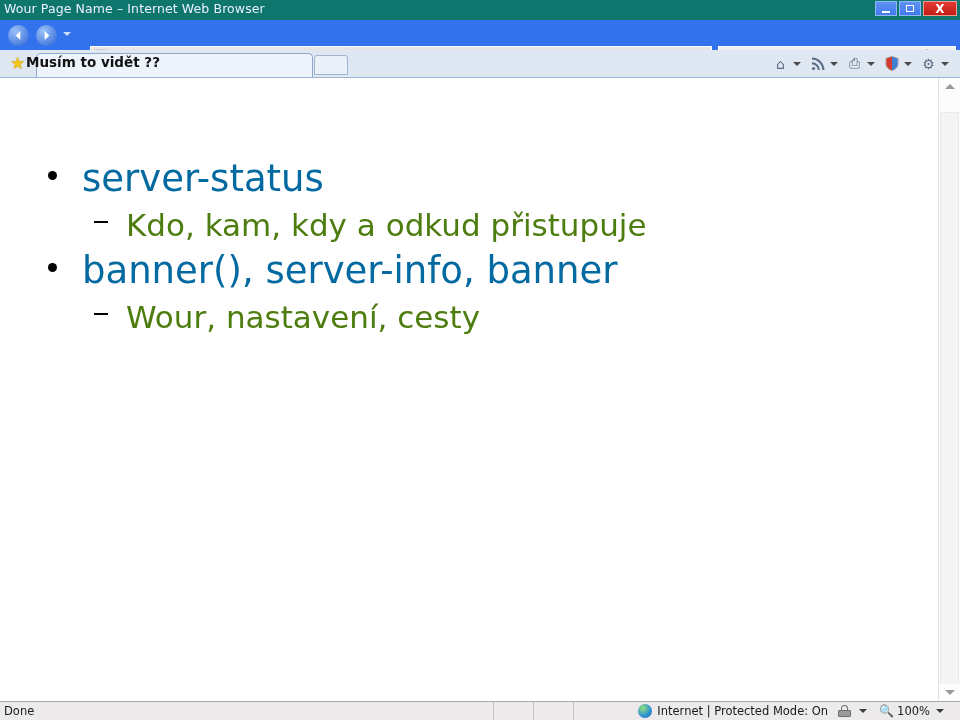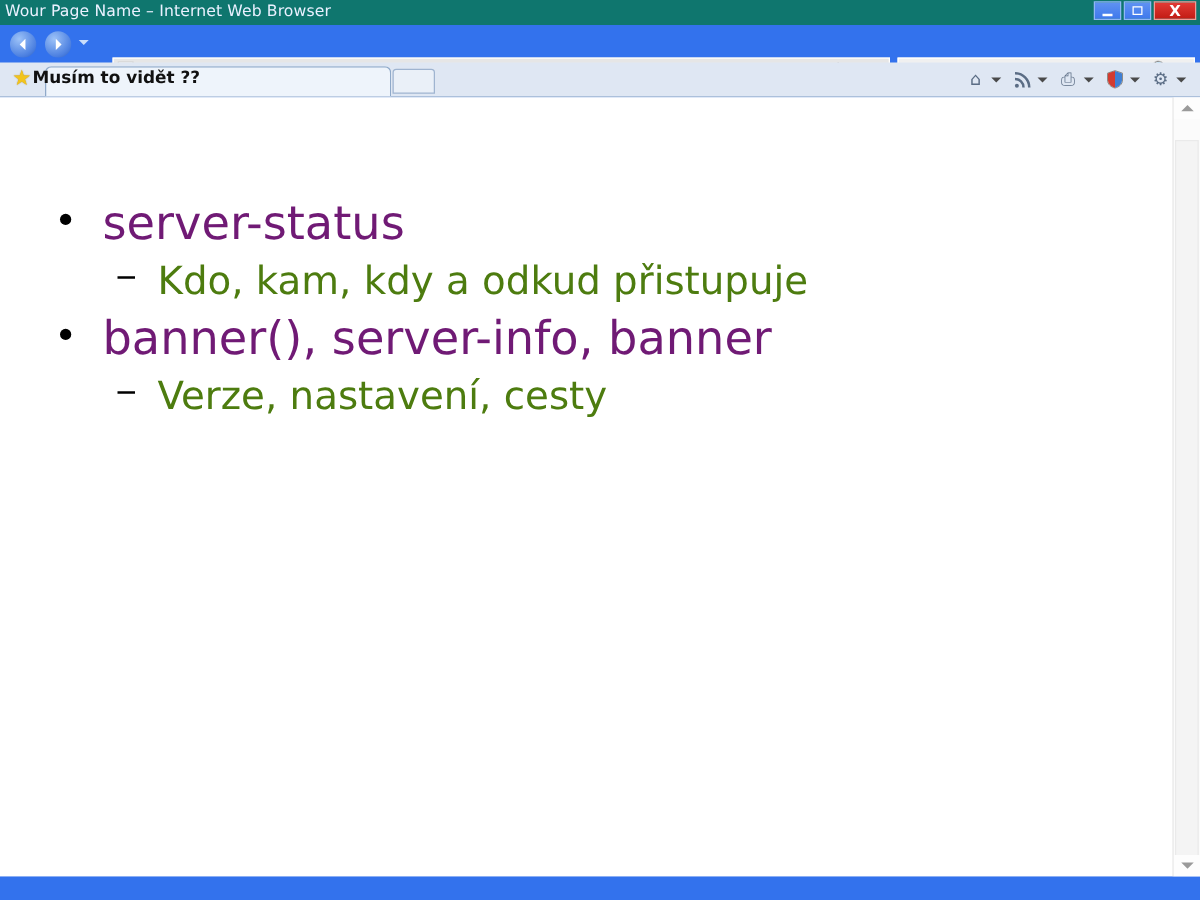--- a/index.html
+++ b/index.html
@@ -288,21 +288,21 @@
     position: absolute;
     left: 12px;
     top: 18px;
     width: 9px; height: 9px;
     border-radius: 50%;
     background: #000000;
   }
   .b1-text {
     font-size: 37px;
     line-height: 52px;
-    color: #701a75;
+    color: #0369a1;
     white-space: nowrap;
   }
   ul.lvl2 {
     list-style: none;
     margin: 0;
     padding: 0;
   }
   li.bullet2 {
     position: relative;
     padding-left: 44px;
@@ -560,21 +560,21 @@
               </li>
             </ul>
           </li>
 
           <li class="bullet1">
             <span class="dot"></span>
             <div class="b1-text">banner(), server-info, banner</div>
             <ul class="lvl2">
               <li class="bullet2">
                 <span class="dash"></span>
-                <div class="b2-text">Verze, nastavení, cesty</div>
+                <div class="b2-text">Wour, nastavení, cesty</div>
               </li>
             </ul>
           </li>
         </ul>
 
       </div>
     </div>
   </div>
 
   <div class="vscroll">
@@ -582,14 +582,33 @@
       <div class="vscroll-thumb"></div>
     </div>
     <div class="vscroll-btn vscroll-up">
       <span class="vs-arrow-up"></span>
     </div>
     <div class="vscroll-btn vscroll-down">
       <span class="vs-arrow-down"></span>
     </div>
   </div>
 
+  <div class="statusbar">
+    <div class="status-done">Done</div>
+    <div class="status-gap"></div>
+    <div class="status-gap"></div>
+    <div class="status-zone">
+      <span class="globe-icon"></span>
+      <span>Internet | Protected Mode: On</span>
+    </div>
+    <div class="status-right">
+      <span class="lock-icon">
+        <span class="lock-shackle"></span>
+        <span class="lock-body"></span>
+      </span>
+      <span class="status-caret"></span>
+      <span class="zoom-icon">🔍</span>
+      <span class="zoom-level">100%</span>
+      <span class="status-caret"></span>
+    </div>
+  </div>
 
 </div>
 
 </body></html>

